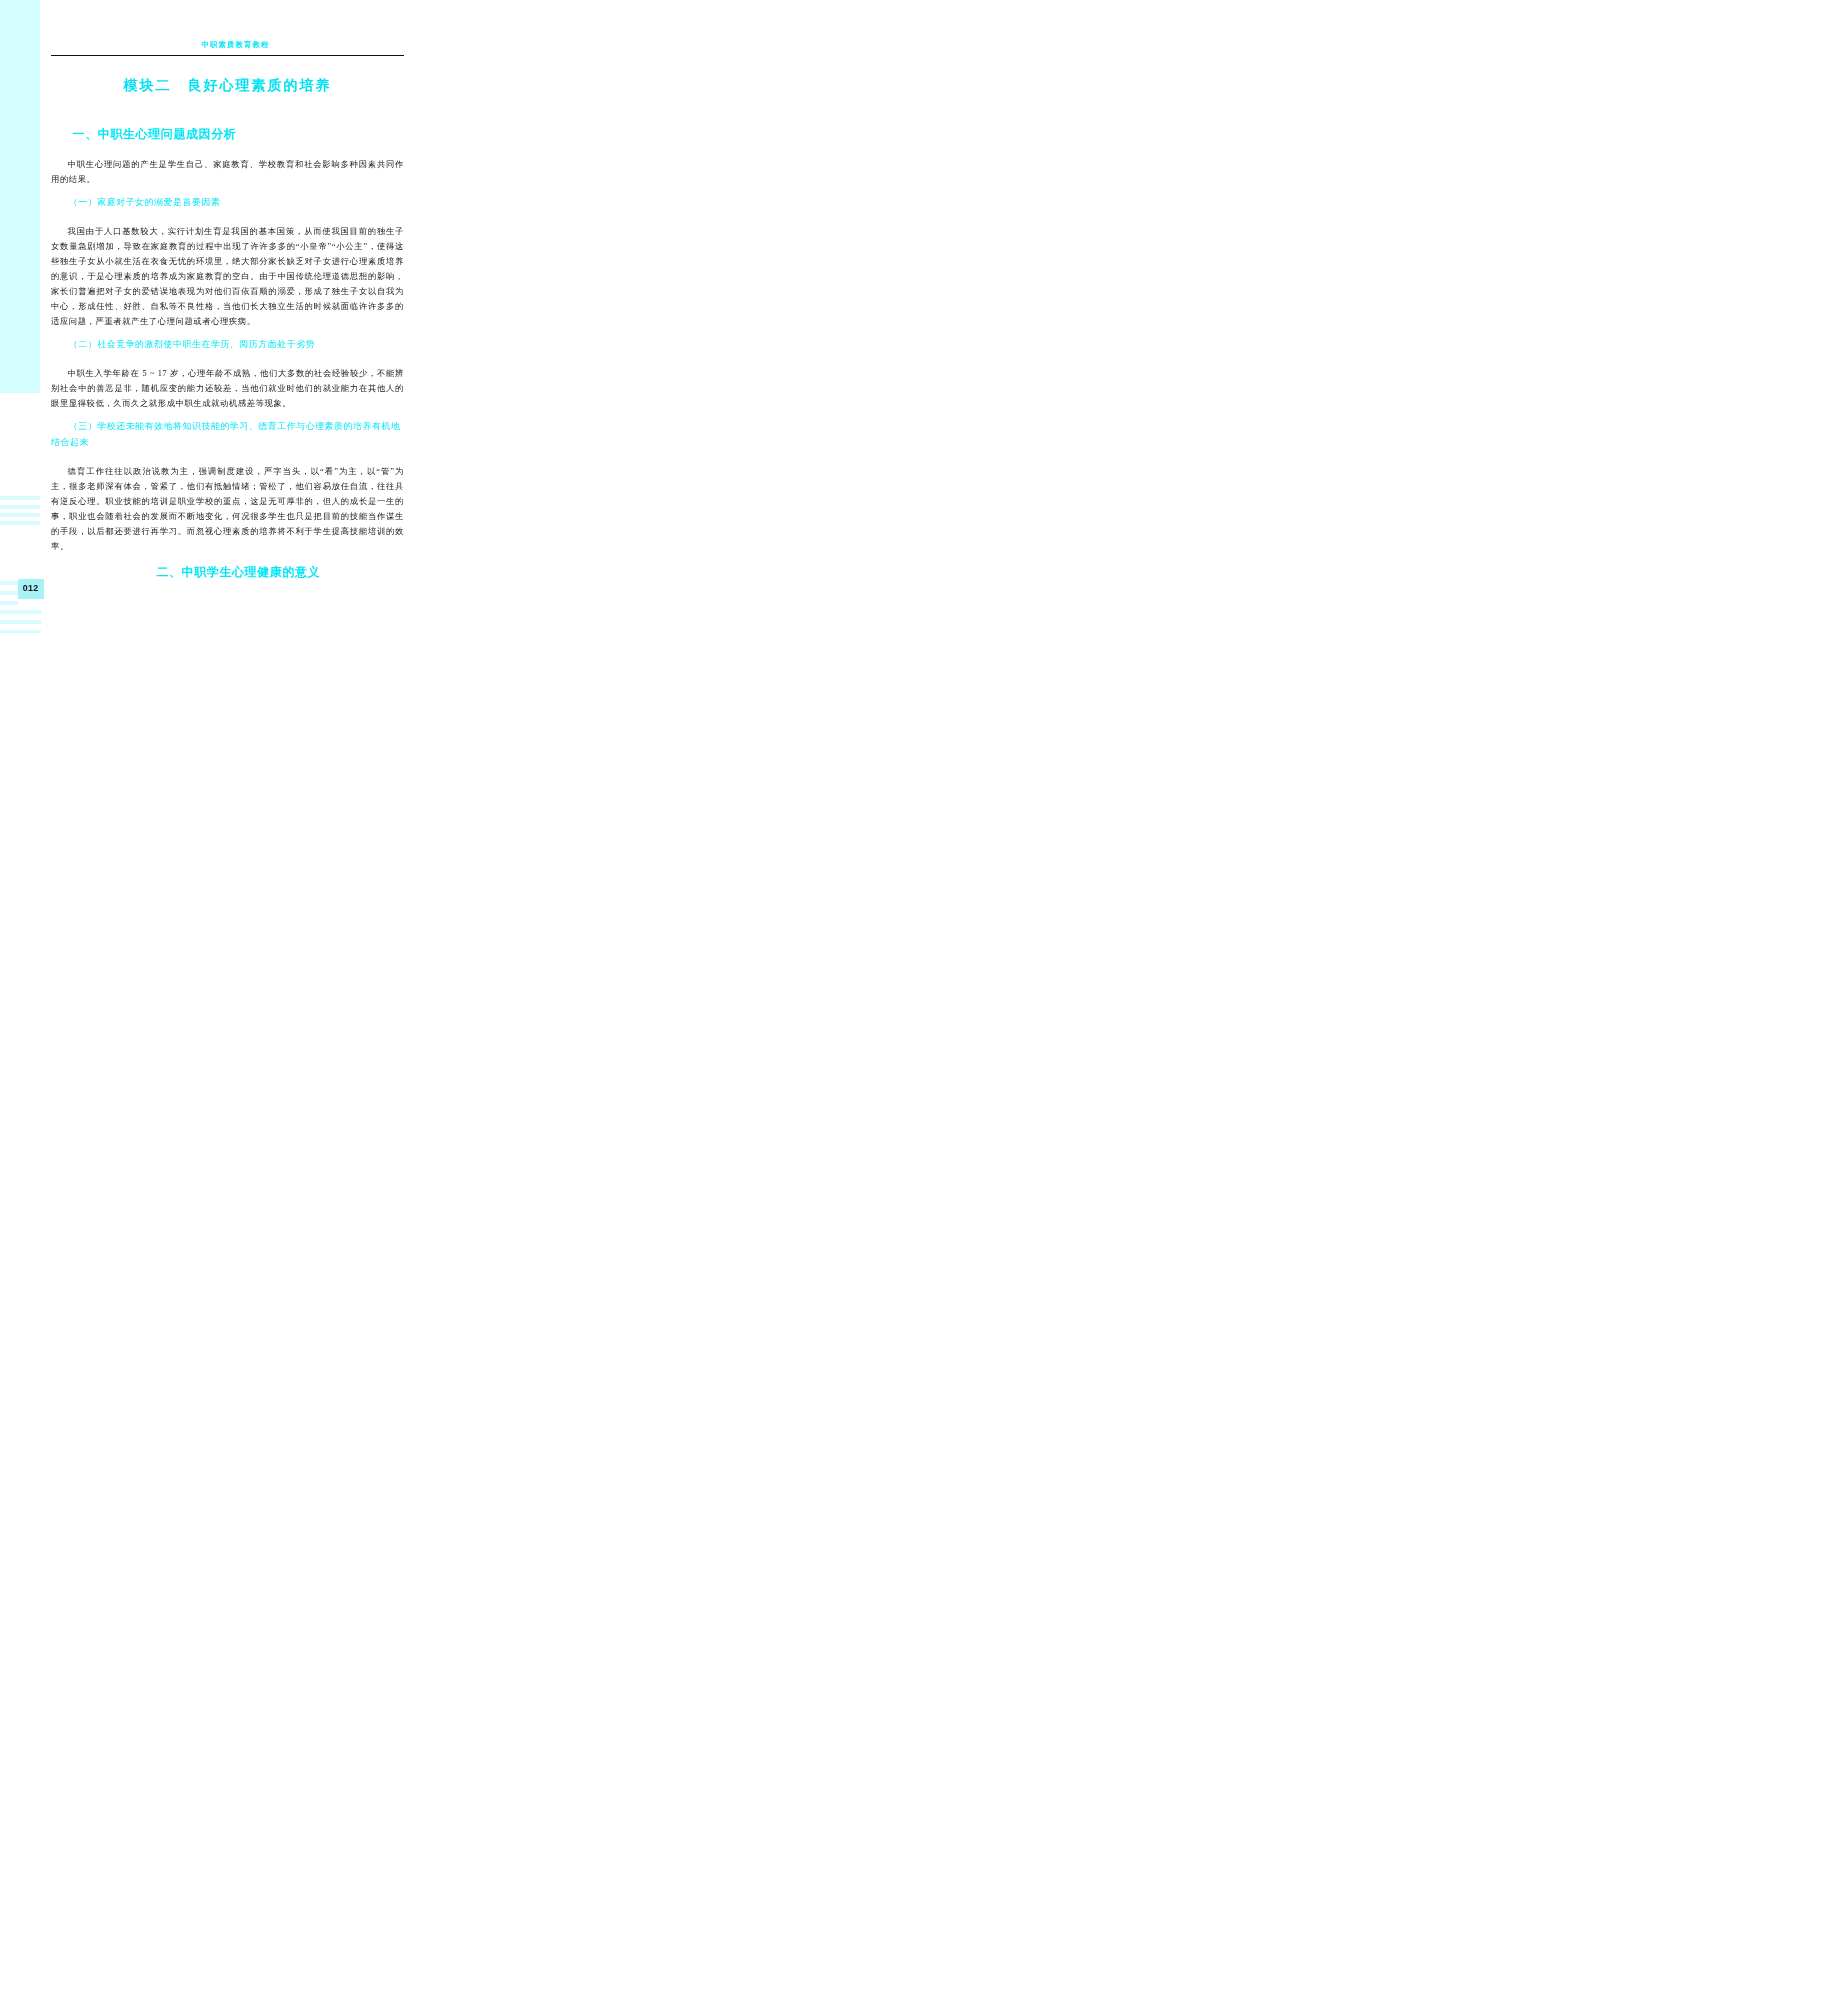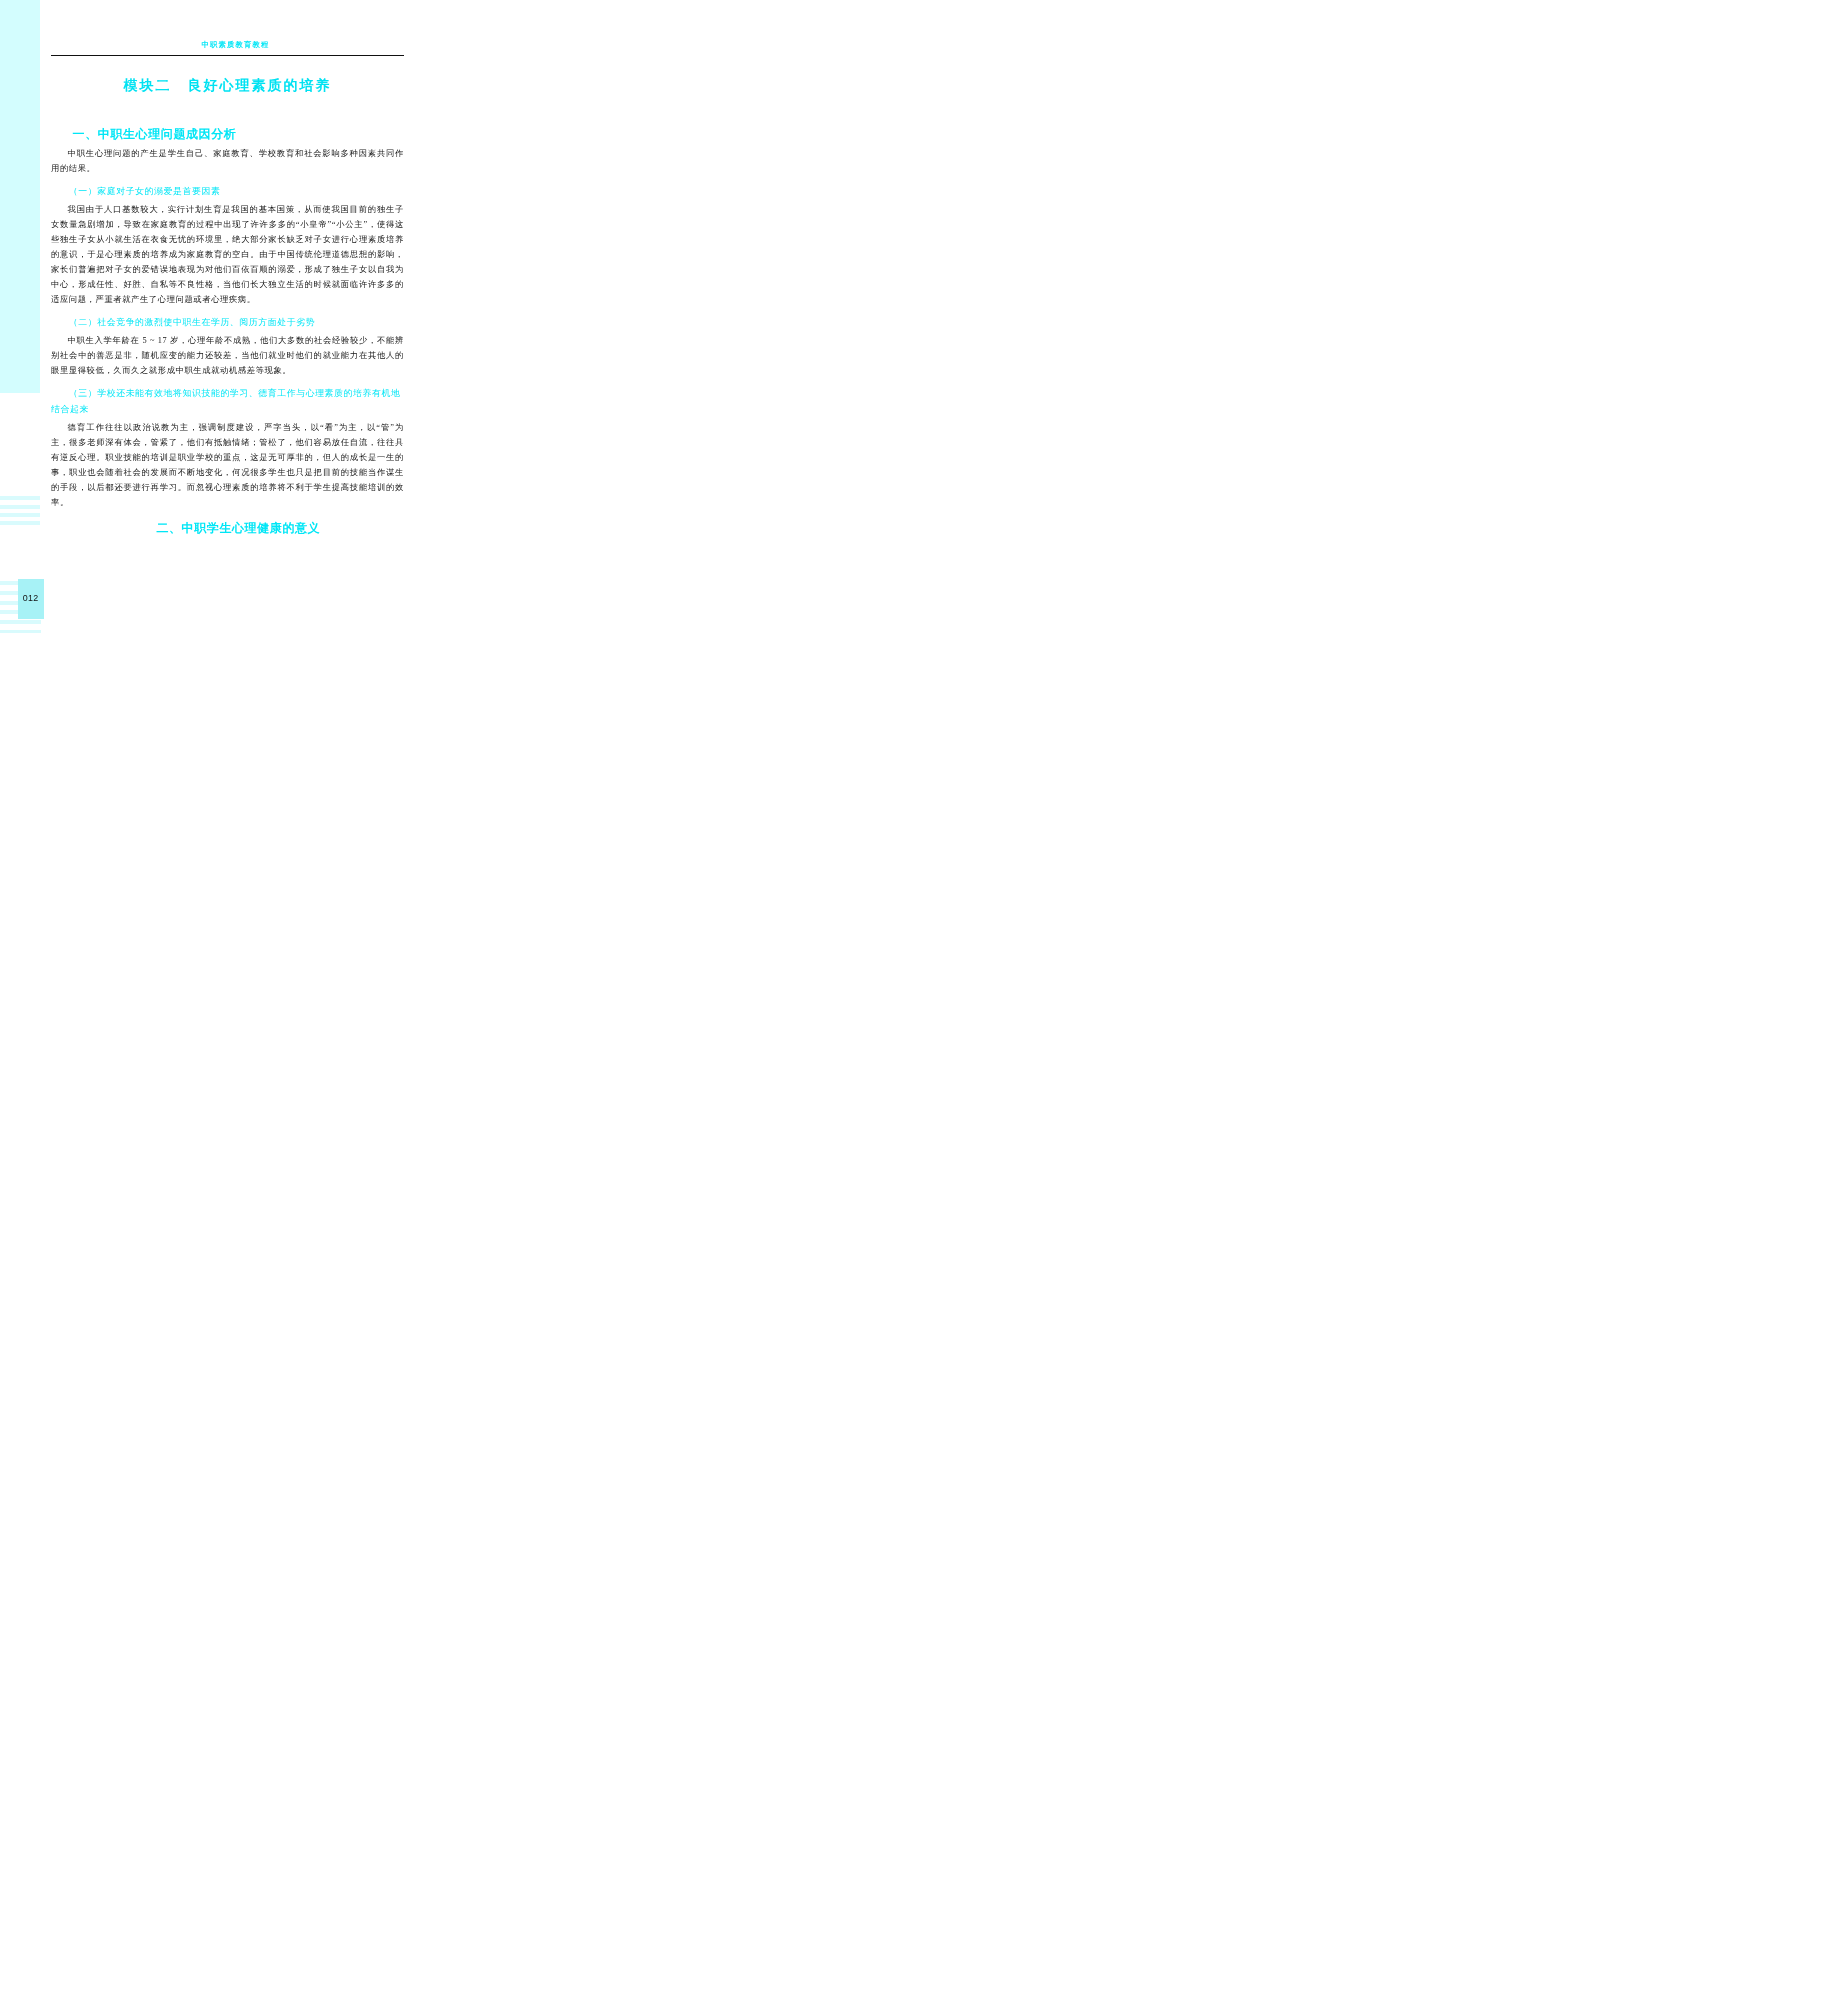--- a/index.html
+++ b/index.html
@@ -13,23 +13,23 @@
   
   .left-band{
     position:absolute;left:0;top:0;width:40px;height:393px;
     background:#d3fdfe;
   }
   .stripe{position:absolute;left:0;height:3.6px;background:#d9fbfd;}
   .stripe.mid{width:40px;}
   .stripe.narrow{width:18px;}
   .stripe.wide{width:41px;}
   .page-square{
-    position:absolute;left:17.7px;top:579px;width:26px;height:40px;
+    position:absolute;left:17.7px;top:579px;width:26px;height:20px;
     background:#a7f2f6;
-    display:flex;align-items:center;justify-content:center;
+    display:flex;align-items:center;justify-content:center;font-weight:bold;
   }
   .page-number{
     font-family:"Liberation Sans","DejaVu Sans",sans-serif;
     font-size:8.9px;color:#131313;letter-spacing:0.4px;
     margin-bottom:2.4px;
   }
   
   .header{
     padding-top:40px;text-align:center;
   }
@@ -58,21 +58,21 @@
     color:#00e6f6;text-indent:1.8em;
   }
   .section-heading.second{margin-top:9.7px;text-align:center;}
   .sub-heading{
     margin-top:6.9px;
     font-family:"Liberation Sans","DejaVu Sans",sans-serif;
     font-weight:normal;font-size:8.9px;letter-spacing:0.6px;
     color:#00e6f6;text-indent:2em;line-height:16px;
   }
   p.body{
-    margin:3px 0 0 0;
+    margin:14px 0 0 0;
     font-size:8.3px;line-height:15px;letter-spacing:0.6px;
     color:#151515;text-align:justify;text-indent:2em;
   }
 </style>
 </head>
 <body>
 
 <div class="page">
 
   <div class="left-band"></div>

